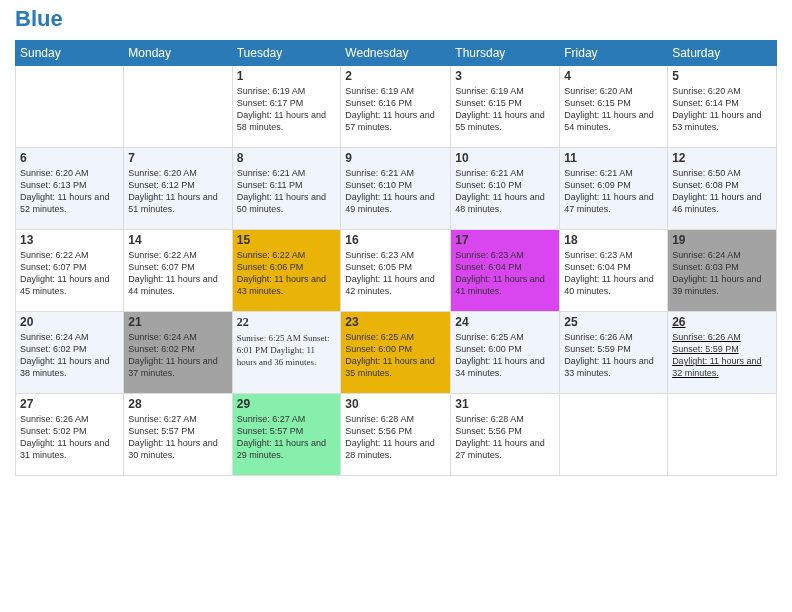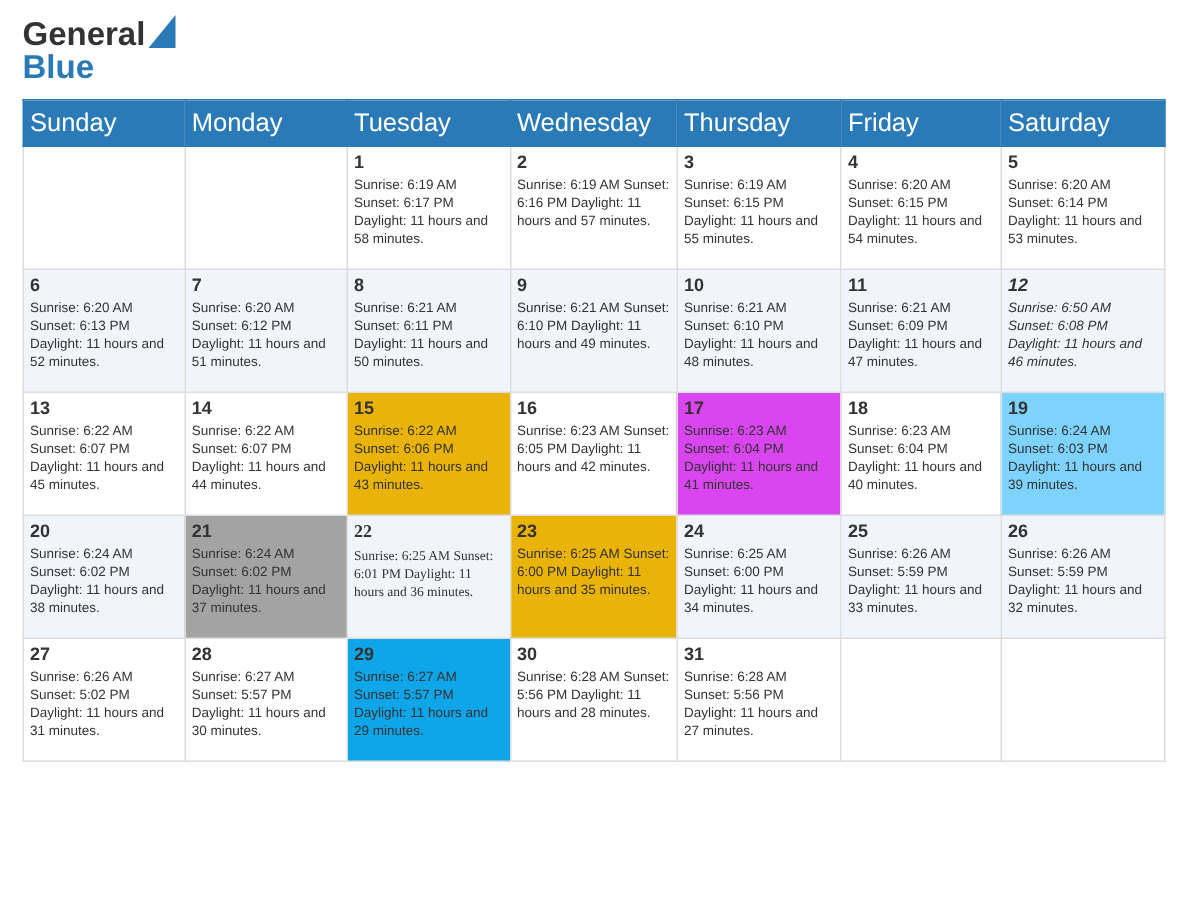--- a/index.html
+++ b/index.html
@@ -56,21 +56,21 @@
     .calendar {
       width: 100%;
       border-collapse: collapse;
       font-size: 10px;
     }
     .calendar th {
       background: #2a7ab7;
       color: #fff;
       padding: 5px 4px;
       text-align: left;
-      font-size: 17px;
+      font-size: 12px;
       font-weight: normal;
       border: 1px solid #2a7ab7;
     }
     .calendar td {
       border: 1px solid #ddd;
       vertical-align: top;
       padding: 3px 4px;
       width: 113px;
       min-height: 70px;
       height: 82px;
@@ -93,26 +93,20 @@
     tr:nth-child(odd) td { background: #fff; }
     .calendar thead tr th { background: #2a7ab7; }
     td.empty-cell { background: #f2f2f2; }
   </style>
 </head>
 <body>
 
 <div class="page">
   <div class="header">
     <div class="logo">
-      <div class="logo-img">
-        <span style="font-size:22px;font-weight:bold;color:#333;">
-          <span style="color:#333;">General</span>
-        </span>
-        <span class="logo-triangle"></span>
-      </div>
       <span style="font-size:22px;font-weight:bold;color:#2a7ab7;margin-top:-4px;">Blue</span>
     </div>
     <div class="title-area">
       <div class="month-title"></div>
       <div class="location"></div>
     </div>
   </div>
 
   <table class="calendar">
     <thead>
@@ -191,21 +185,21 @@
             <div class="cell-text">Sunrise: 6:21 AM
 Sunset: 6:10 PM
 Daylight: 11 hours and 48 minutes.</div>
           </td>
           <td style="background: rgb(240, 245, 251);">
             <div class="day-num">11</div>
             <div class="cell-text">Sunrise: 6:21 AM
 Sunset: 6:09 PM
 Daylight: 11 hours and 47 minutes.</div>
           </td>
-          <td style="background: rgb(240, 245, 251); font-style: italic;">
+          <td style="background: rgb(240, 245, 251);">
             <div class="day-num">12</div>
             <div class="cell-text">Sunrise: 6:50 AM
 Sunset: 6:08 PM
 Daylight: 11 hours and 46 minutes.</div>
           </td>
         </tr>
         <tr>
           <td style="background: rgb(255, 255, 255);">
             <div class="day-num">13</div>
             <div class="cell-text">Sunrise: 6:22 AM
@@ -235,21 +229,21 @@
             <div class="cell-text">Sunrise: 6:23 AM
 Sunset: 6:04 PM
 Daylight: 11 hours and 41 minutes.</div>
           </td>
           <td style="background: rgb(255, 255, 255);">
             <div class="day-num">18</div>
             <div class="cell-text">Sunrise: 6:23 AM
 Sunset: 6:04 PM
 Daylight: 11 hours and 40 minutes.</div>
           </td>
-          <td style="background: #7dd3fc;">
+          <td style="background: #a3a3a3;">
             <div class="day-num">19</div>
             <div class="cell-text">Sunrise: 6:24 AM
 Sunset: 6:03 PM
 Daylight: 11 hours and 39 minutes.</div>
           </td>
         </tr>
         <tr>
           <td style="background: rgb(240, 245, 251);">
             <div class="day-num">20</div>
             <div class="cell-text">Sunrise: 6:24 AM
@@ -279,41 +273,41 @@
             <div class="cell-text">Sunrise: 6:25 AM
 Sunset: 6:00 PM
 Daylight: 11 hours and 34 minutes.</div>
           </td>
           <td style="background: rgb(240, 245, 251);">
             <div class="day-num">25</div>
             <div class="cell-text">Sunrise: 6:26 AM
 Sunset: 5:59 PM
 Daylight: 11 hours and 33 minutes.</div>
           </td>
-          <td style="background: rgb(240, 245, 251);">
+          <td style="background: rgb(240, 245, 251); text-decoration: underline;">
             <div class="day-num">26</div>
             <div class="cell-text">Sunrise: 6:26 AM
 Sunset: 5:59 PM
 Daylight: 11 hours and 32 minutes.</div>
           </td>
         </tr>
         <tr>
           <td style="background: rgb(255, 255, 255);">
             <div class="day-num">27</div>
             <div class="cell-text">Sunrise: 6:26 AM
 Sunset: 5:02 PM
 Daylight: 11 hours and 31 minutes.</div>
           </td>
           <td style="background: rgb(255, 255, 255);">
             <div class="day-num">28</div>
             <div class="cell-text">Sunrise: 6:27 AM
 Sunset: 5:57 PM
 Daylight: 11 hours and 30 minutes.</div>
           </td>
-          <td style="background: #0ea5e9;">
+          <td style="background: #86efac;">
             <div class="day-num">29</div>
             <div class="cell-text">Sunrise: 6:27 AM
 Sunset: 5:57 PM
 Daylight: 11 hours and 29 minutes.</div>
           </td>
           <td style="background: rgb(255, 255, 255);">
             <div class="day-num">30</div>
             <div class="cell-text">Sunrise: 6:28 AM
 Sunset: 5:56 PM
 Daylight: 11 hours and 28 minutes.</div>

